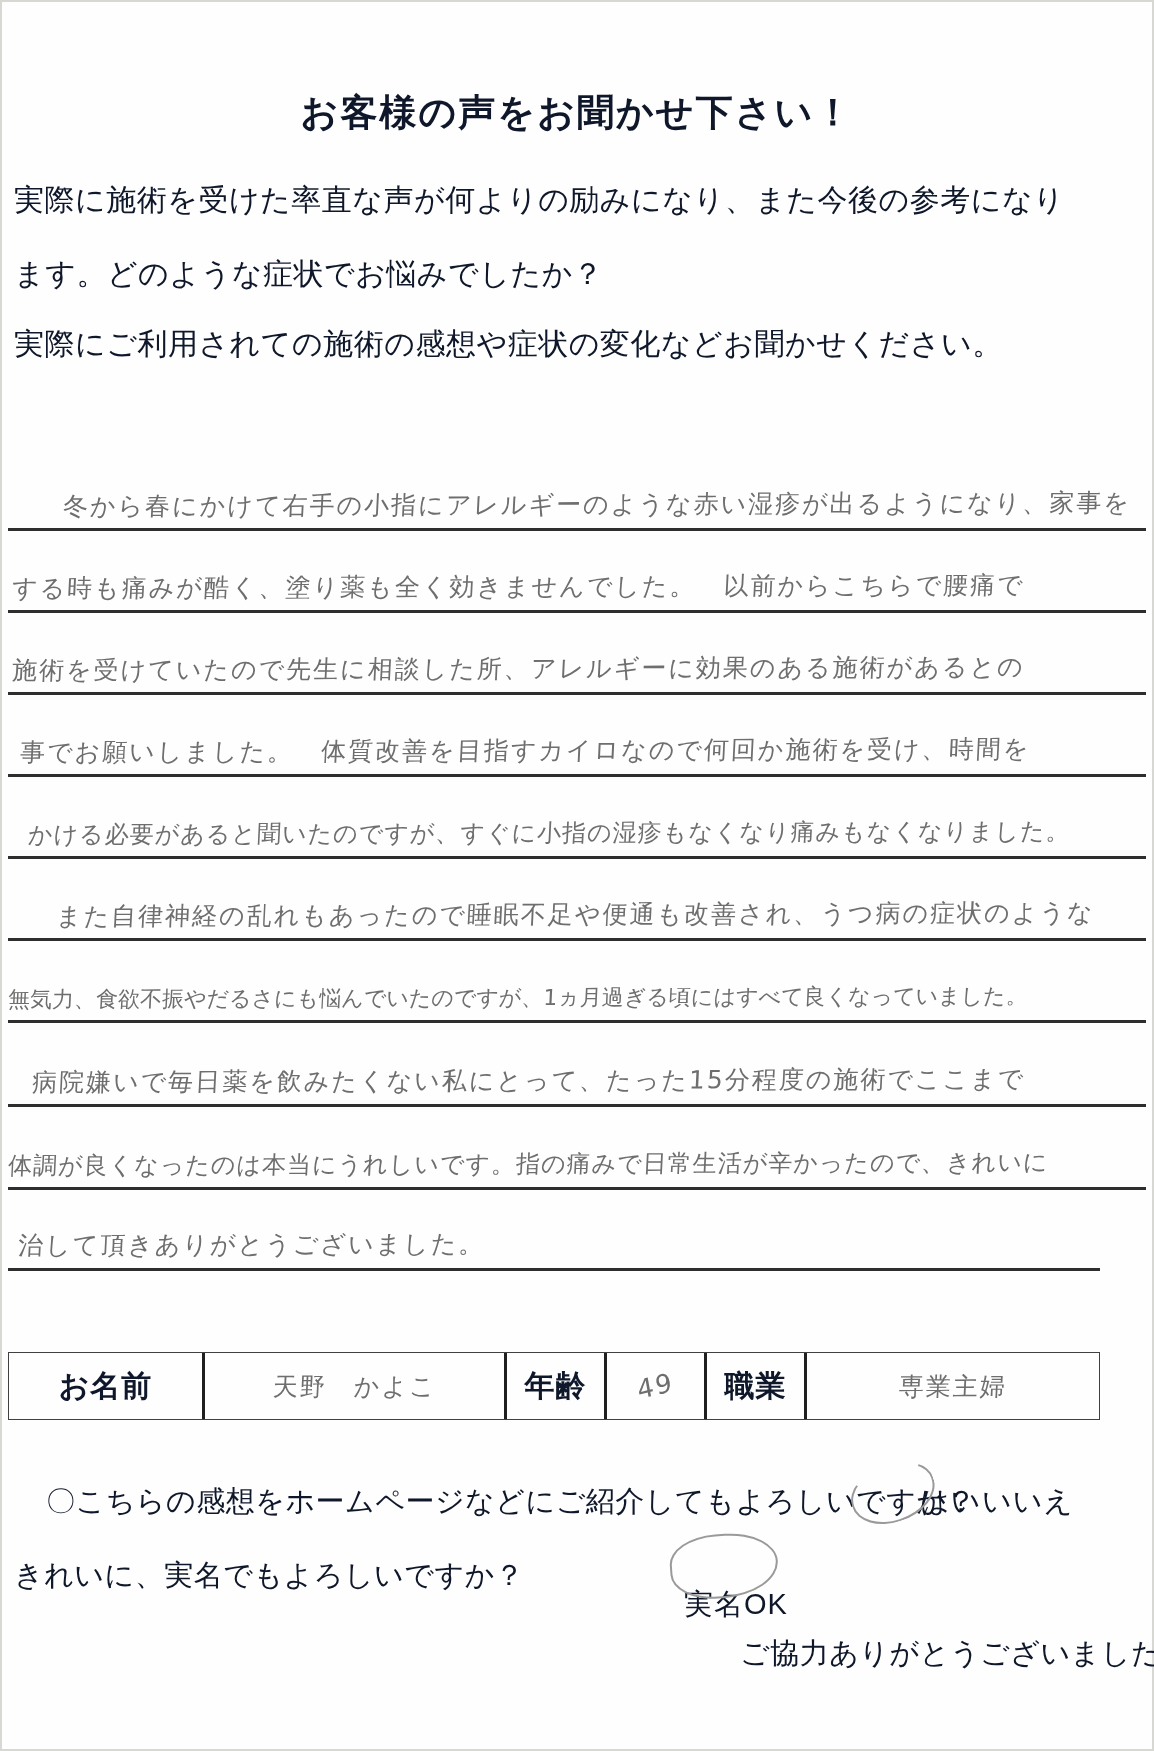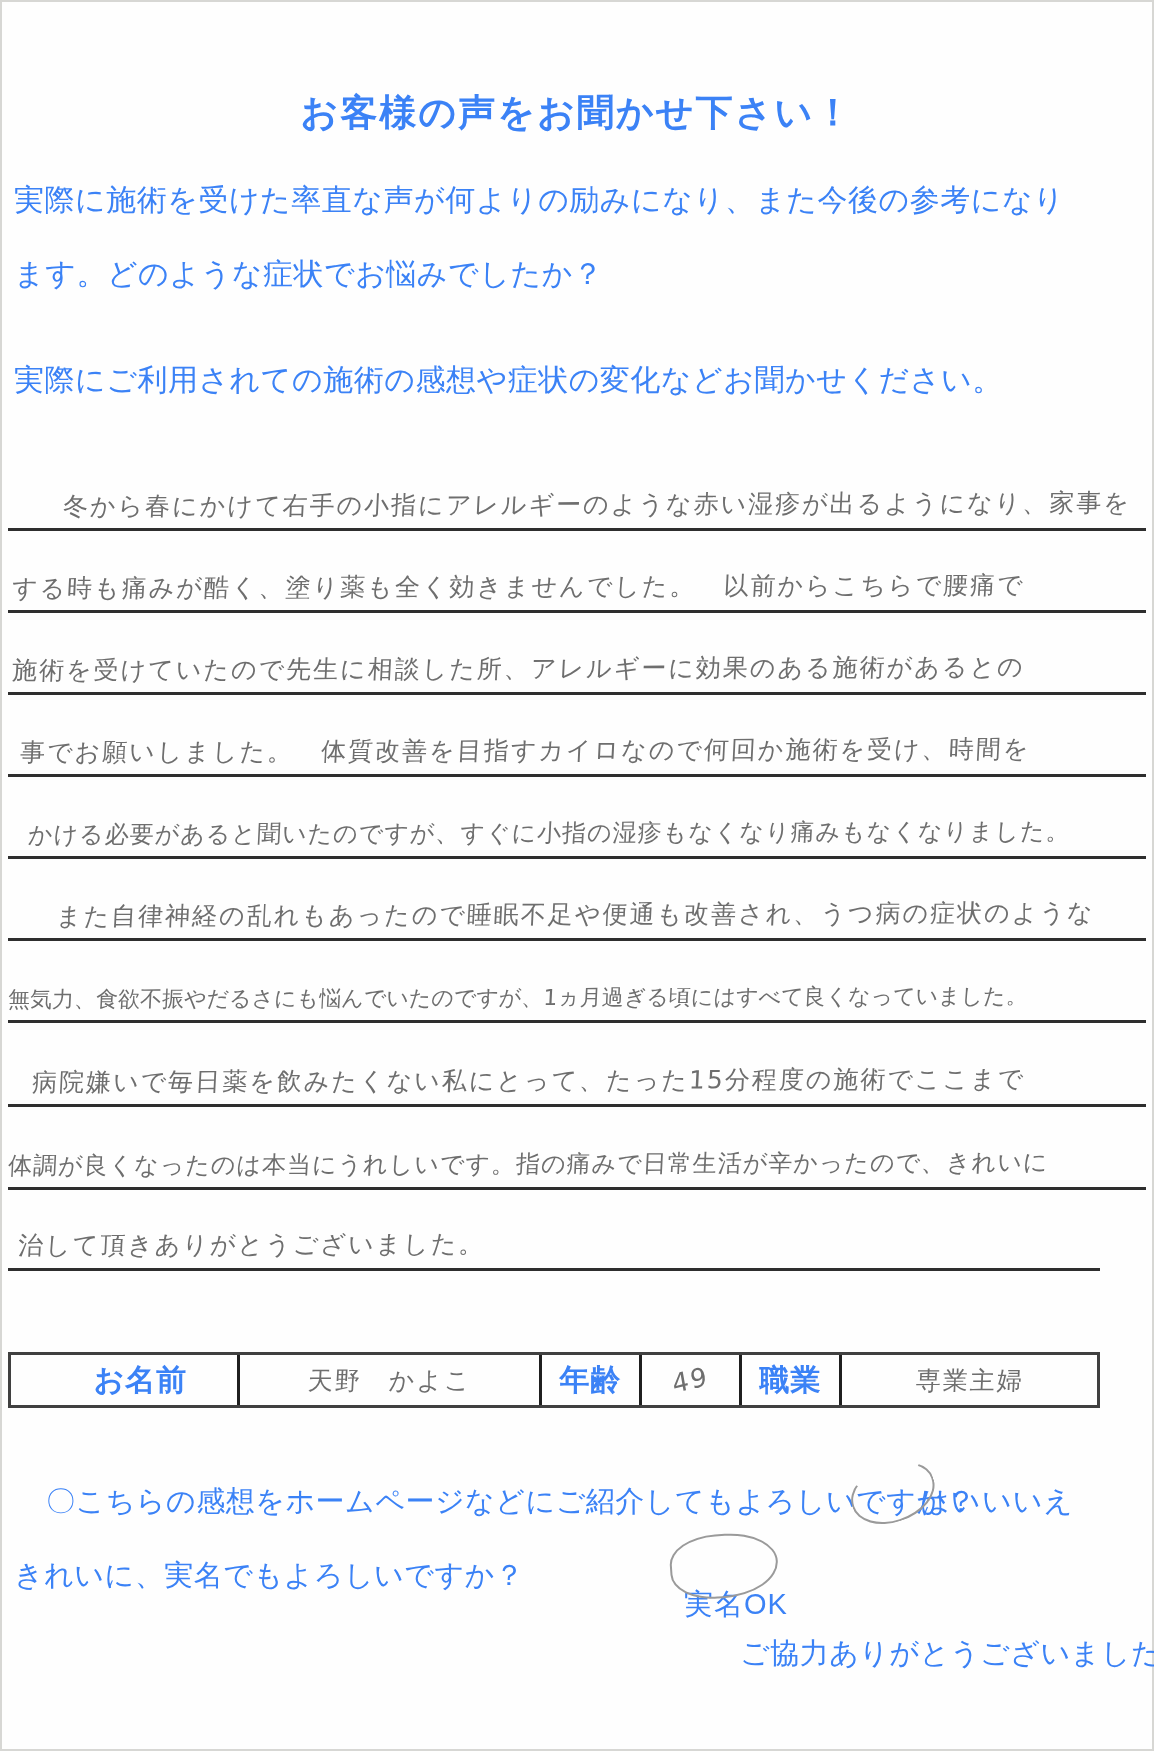--- a/index.html
+++ b/index.html
@@ -7,32 +7,32 @@
     position:relative;
     width:1154px;height:1751px;
     margin:0 auto;
     background:#fefefe;
     font-family:"Liberation Sans", sans-serif;
     color:#1c1c1c;
     overflow:hidden;
     box-shadow:inset 0 0 0 2px #d7d7d4;
   }
   
-  .print{color:#3b82f6;}
+  .print{color:#0f172a;}
   .title{
     position:absolute;top:88px;left:0;width:100%;
     text-align:center;font-size:37px;font-weight:700;letter-spacing:2px;
   }
   .intro{
     position:absolute;left:14px;
     font-size:30px;letter-spacing:0.5px;white-space:nowrap;
   }
   .intro.l1{top:180px;}
   .intro.l2{top:254px;}
-  .intro.l3{top:360px;text-align:center;}
+  .intro.l3{top:324px;text-align:center;}
 
   
   .tline{
     position:absolute;left:8px;width:1138px;height:54px;
     border-bottom:3px solid #2e2e2e;
     display:flex;align-items:flex-end;
   }
   .tline.short{width:1092px;}
   .hand{
     font-family:"DejaVu Sans", sans-serif;
@@ -48,22 +48,22 @@
   .t3 .hand{padding-left:12px;}
   .t4 .hand{padding-left:20px;font-size:24px;letter-spacing:1px;}
   .t5 .hand{padding-left:48px;}
   .t6 .hand{padding-left:0;font-size:22px;letter-spacing:0px;}
   .t7 .hand{padding-left:24px;}
   .t8 .hand{padding-left:0;font-size:24px;letter-spacing:1px;}
   .t9 .hand{padding-left:10px;}
 
   
   .info-table{
-    position:absolute;top:1352px;left:8px;width:1092px;height:56px;
-    display:flex;border:3px solid #404040;box-sizing:border-box;padding-left:33px;
+    position:absolute;top:1352px;left:8px;width:1092px;height:68px;
+    display:flex;border:1px solid #404040;box-sizing:border-box;
   }
   .cell{
     box-sizing:border-box;height:100%;
     display:flex;align-items:center;justify-content:center;
     border-right:3px solid #1f1f1f;
   }
   .cell:last-child{border-right:none;}
   .cell.head{font-size:30px;font-weight:700;letter-spacing:1px;}
   .cell.val .hand{padding-bottom:0;}
   .c-name-h{width:196px;}

